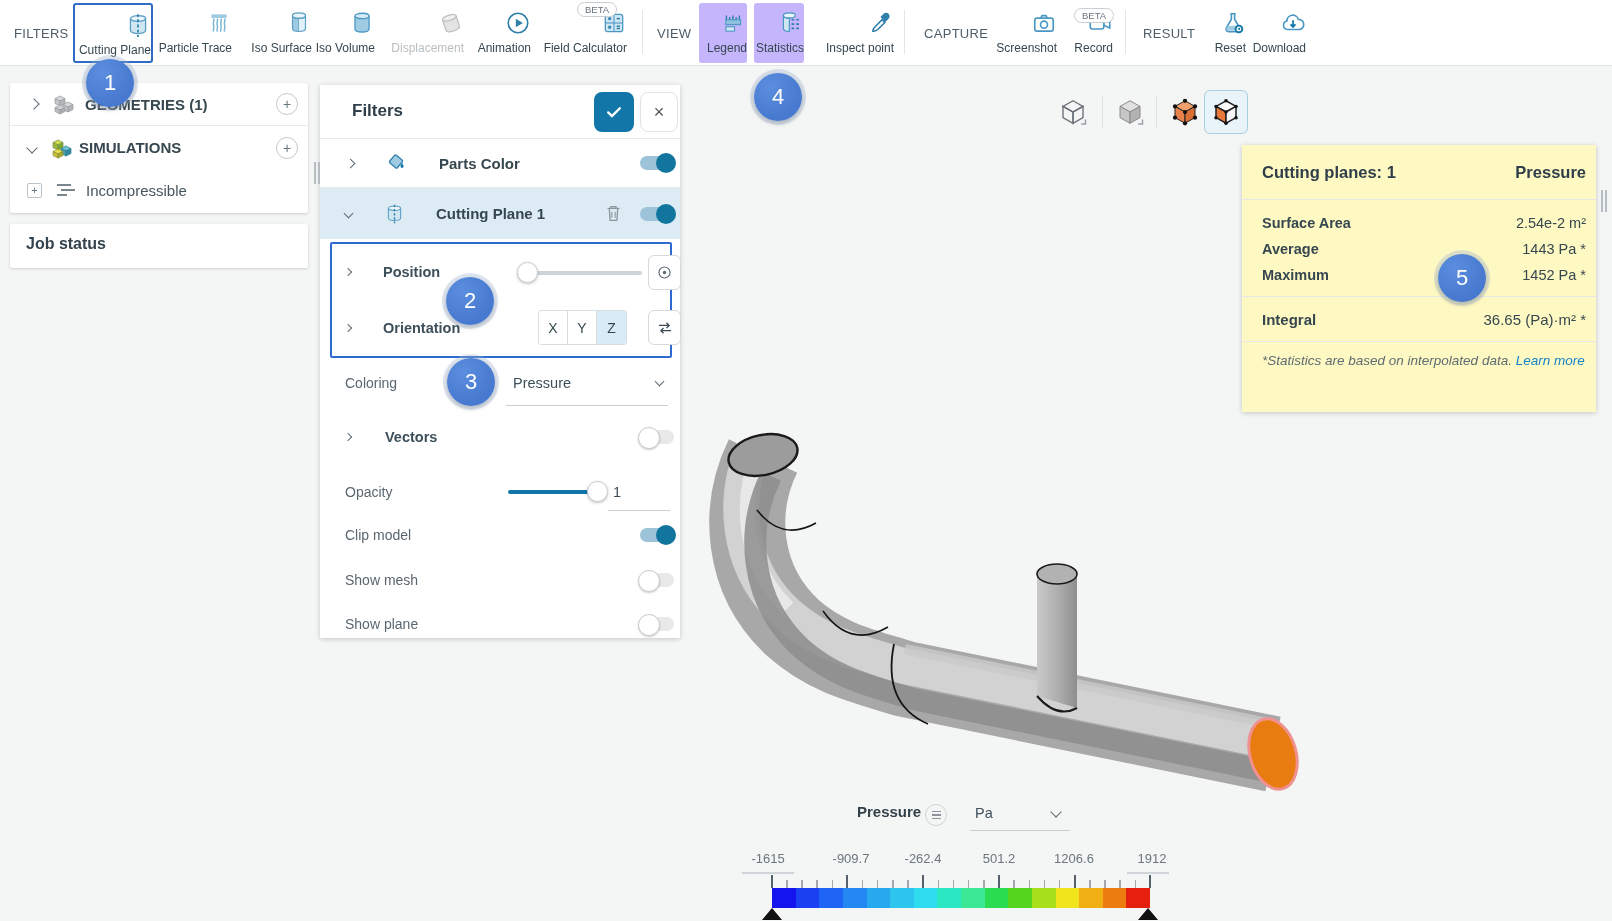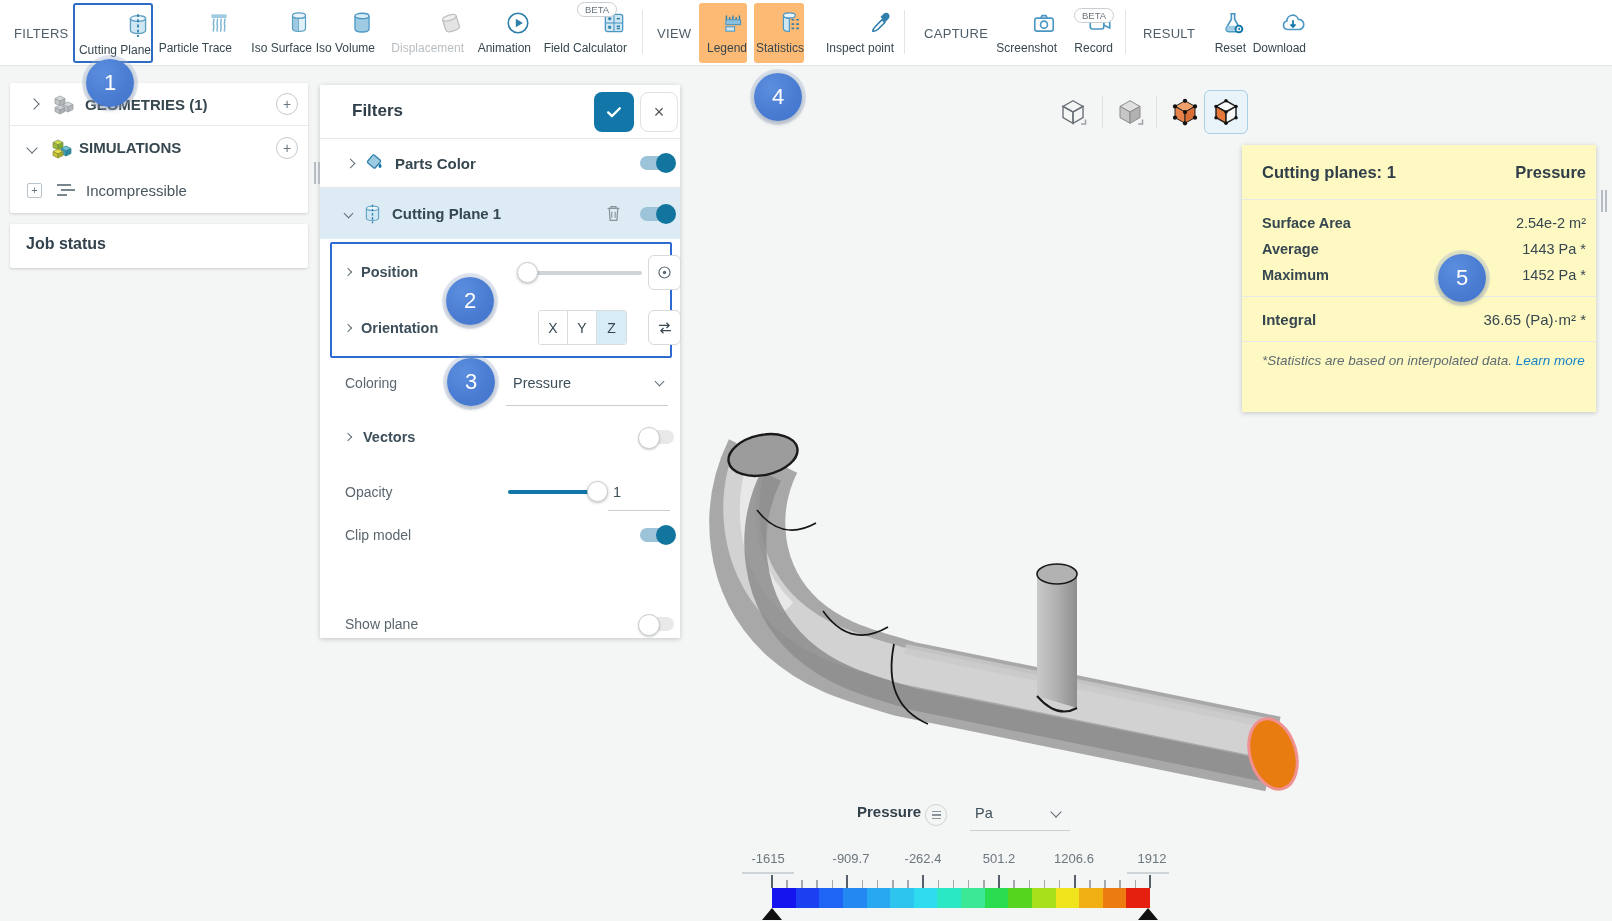--- a/index.html
+++ b/index.html
@@ -7,21 +7,21 @@
   body { font-family:"Liberation Sans", sans-serif; background:#f4f5f5; position:relative; color:#37474f; }
   #app { position:absolute; inset:0; width:1612px; height:921px; }
 
   
   .toolbar { position:absolute; left:0; top:0; width:1612px; height:66px; background:#fff; border-bottom:1px solid #e3e5e6; z-index:10; }
   .tgroup-label { position:absolute; top:26px; font-size:13px; color:#4e5d68; letter-spacing:.3px; }
   .tbtn { position:absolute; top:3px; height:60px; display:flex; flex-direction:column; align-items:flex-end; justify-content:flex-start; cursor:pointer; border-radius:3px; }
   .tbtn .ticon { height:34px; display:flex; align-items:center; justify-content:center; margin-top:3px; }
   .tbtn .tlabel { font-size:12px; color:#37474f; white-space:nowrap; margin-top:1px; }
   .tbtn.sel { border:2px solid #2e6bc4; }
-  .tbtn.active { background:#fdba74; }
+  .tbtn.active { background:#c4b5fd; }
   .tbtn.disabled .tlabel { color:#b9bec2; }
   .beta { position:absolute; font-size:9.5px; color:#6a747c; background:#fff; border:1px solid #c9ced2; border-radius:9px; padding:1px 7px; z-index:11; }
   .tsep { position:absolute; top:10px; width:1px; height:44px; background:#e3e5e6; }
 
   
   .card { position:absolute; background:#fff; box-shadow:0 1px 3px rgba(0,0,0,.16); border-radius:2px; z-index:5; }
   .side-row { position:relative; height:43px; display:flex; align-items:center; }
   .side-row .rowlabel { font-size:15px; font-weight:bold; color:#37474f; }
   .side-row .rowlabel.normal { font-weight:normal; color:#46555e; }
   .plus-circle { width:22px; height:22px; border:1px solid #c3cad0; border-radius:50%; color:#6a767e; font-size:14px; display:flex; align-items:center; justify-content:center; position:absolute; right:10px; }
@@ -29,21 +29,21 @@
   .chev { width:8px; height:8px; border-right:1.8px solid #5f6b74; border-bottom:1.8px solid #5f6b74; display:inline-block; }
   .chev.right { transform:rotate(-45deg); }
   .chev.down { transform:rotate(45deg); }
 
   
   .filters-panel { position:absolute; left:320px; top:85px; width:360px; height:553px; background:#fff; box-shadow:0 1px 5px rgba(0,0,0,.2); z-index:6; }
   .fp-header { position:relative; height:54px; border-bottom:1px solid #e6e8e9; }
   .fp-title { position:absolute; left:32px; top:16px; font-size:17px; font-weight:bold; color:#2f3e48; }
   .btn-check { position:absolute; left:274px; top:7px; width:40px; height:40px; background:#1277a8; border-radius:8px; display:flex; align-items:center; justify-content:center; cursor:pointer; }
   .btn-close { position:absolute; left:320px; top:7px; width:38px; height:40px; background:#fff; border:1px solid #e2e2e2; border-radius:8px; display:flex; align-items:center; justify-content:center; font-size:18px; color:#555; cursor:pointer; }
-  .fp-row { position:relative; display:flex; align-items:center; }
+  .fp-row { position:relative; display:flex; align-items:center;gap:22px; }
   .fp-row .flabel { font-size:15px; font-weight:bold; color:#37474f; }
   .toggle { position:absolute; right:6px; width:34px; height:14px; border-radius:7px; cursor:pointer; }
   .toggle.on { background:#9cc3d8; }
   .toggle.on::after { content:""; position:absolute; right:-2px; top:-3px; width:20px; height:20px; border-radius:50%; background:#11759e; }
   .toggle.off { background:#e9e9e9; }
   .toggle.off::after { content:""; position:absolute; left:-2px; top:-3px; width:20px; height:20px; border-radius:50%; background:#fff; border:1px solid #c9ced2; box-shadow:0 1px 2px rgba(0,0,0,.2); }
   .blue-box { position:absolute; left:10px; top:157px; width:342px; height:116px; border:2px solid #2e6bd0; border-radius:2px; }
   .small-btn { position:absolute; width:33px; height:35px; border:1px solid #d5dadd; border-radius:6px; background:#fff; display:flex; align-items:center; justify-content:center; cursor:pointer; }
   .seg { position:absolute; display:flex; border:1px solid #d8dde0; border-radius:3px; overflow:hidden; }
   .seg .seg-btn { width:29px; height:33px; display:flex; align-items:center; justify-content:center; font-size:14px; color:#37474f; background:#fff; border-right:1px solid #d8dde0; cursor:pointer; }
@@ -558,20 +558,24 @@
       <span class="slider-thumb" style="left:267px;top:13px"></span>
       <span style="position:absolute;left:293px;font-size:14.5px;color:#3d4f5a">1</span>
       <span class="underline" style="left:288px;top:42px;width:62px"></span>
     </div>
 
     <div class="fp-row" style="position:absolute;top:428px;width:100%;height:44px">
       <span class="sublabel" style="margin-left:25px">Clip model</span>
       <span class="toggle on"></span>
     </div>
 
+    <div class="fp-row" style="position:absolute;top:473px;width:100%;height:44px">
+      <span class="sublabel" style="margin-left:25px">Show mesh</span>
+      <span class="toggle off"></span>
+    </div>
 
     <div class="fp-row" style="position:absolute;top:517px;width:100%;height:44px">
       <span class="sublabel" style="margin-left:25px">Show plane</span>
       <span class="toggle off"></span>
     </div>
   </div>
 
   <div class="drag-handle" style="left:313px;top:162px">
       <i></i>
       <i></i>

